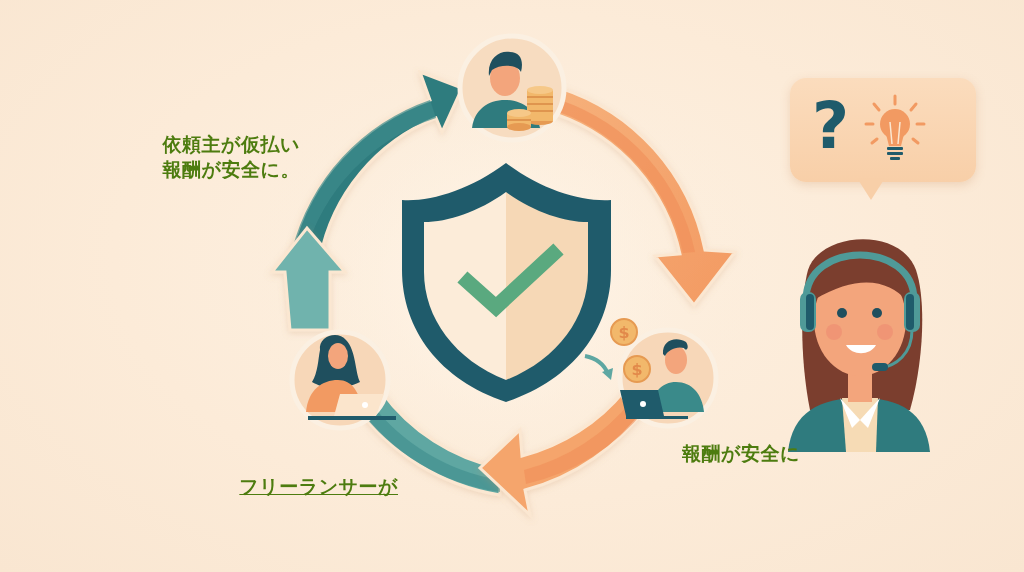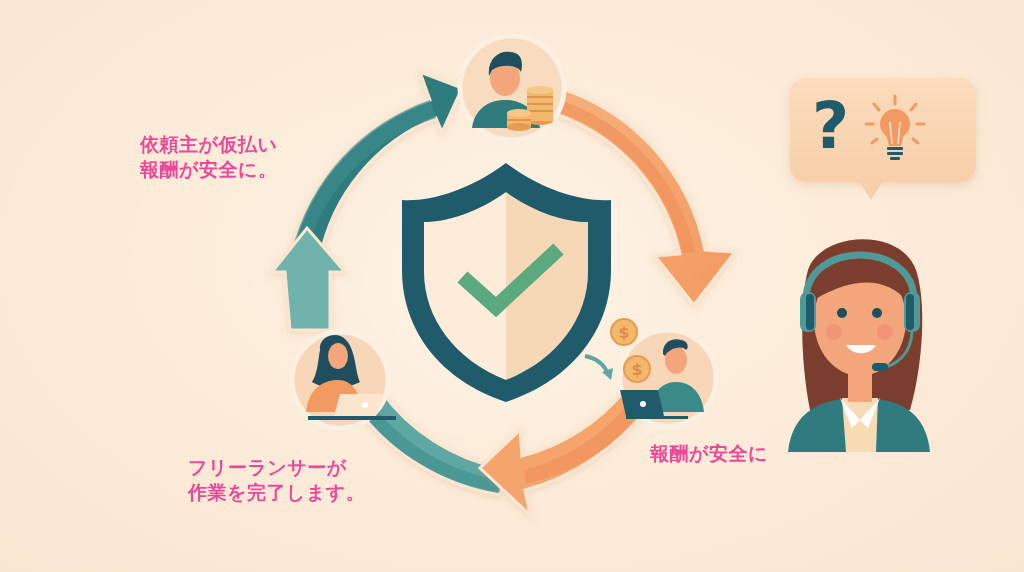--- a/index.html
+++ b/index.html
@@ -6,31 +6,31 @@
     body {
       width: 1024px; height: 572px; overflow: hidden;
       background: radial-gradient(ellipse at 50% 45%, #fdf1e2 0%, #fcebd8 55%, #f9e6d1 100%);
       font-family: "DejaVu Sans", "Liberation Sans", sans-serif;
       position: relative;
     }
     .stage { position: absolute; left: 0; top: 0; width: 1024px; height: 572px; }
     .stage svg { position: absolute; left: 0; top: 0; }
     .caption {
       position: absolute;
-      color: #ec4899;
+      color: #4d7c0f;
       font-weight: bold;
       font-size: 19px;
       line-height: 25px;
-      text-align: left;
+      text-align: right;
       letter-spacing: 0.5px;
       white-space: nowrap;
     }
     .caption span { display: block; }
     #cap-deposit { left: 140px; top: 132px; width: 160px; }
-    #cap-complete { left: 188px; top: 455px; width: 210px; }
+    #cap-complete { left: 188px; top: 474px; width: 210px; text-decoration: underline; }
     #cap-paid { left: 650px; top: 441px; width: 150px; }
     .bubble {
       position: absolute; left: 790px; top: 78px; width: 186px; height: 104px;
       background: linear-gradient(#fbdcbd, #f8cfa8);
       border-radius: 16px;
       box-shadow: 0 3px 10px rgba(200,140,90,0.25);
     }
     .bubble-tail {
       position: absolute; left: 857px; top: 178px; width: 0; height: 0;
       border-left: 14px solid transparent; border-right: 14px solid transparent;
@@ -190,18 +190,17 @@
       <rect x="890" y="157" width="10" height="3" rx="1" fill="#1f5b6b"></rect>
     </g>
   </svg>
 
   <div class="caption" id="cap-deposit">
     <span>依頼主が仮払い</span>
     <span>報酬が安全に。</span>
   </div>
   <div class="caption" id="cap-complete">
     <span>フリーランサーが</span>
-    <span>作業を完了します。</span>
   </div>
   <div class="caption" id="cap-paid">
     <span>報酬が安全に</span>
   </div>
 </div>
 
 </body></html>

